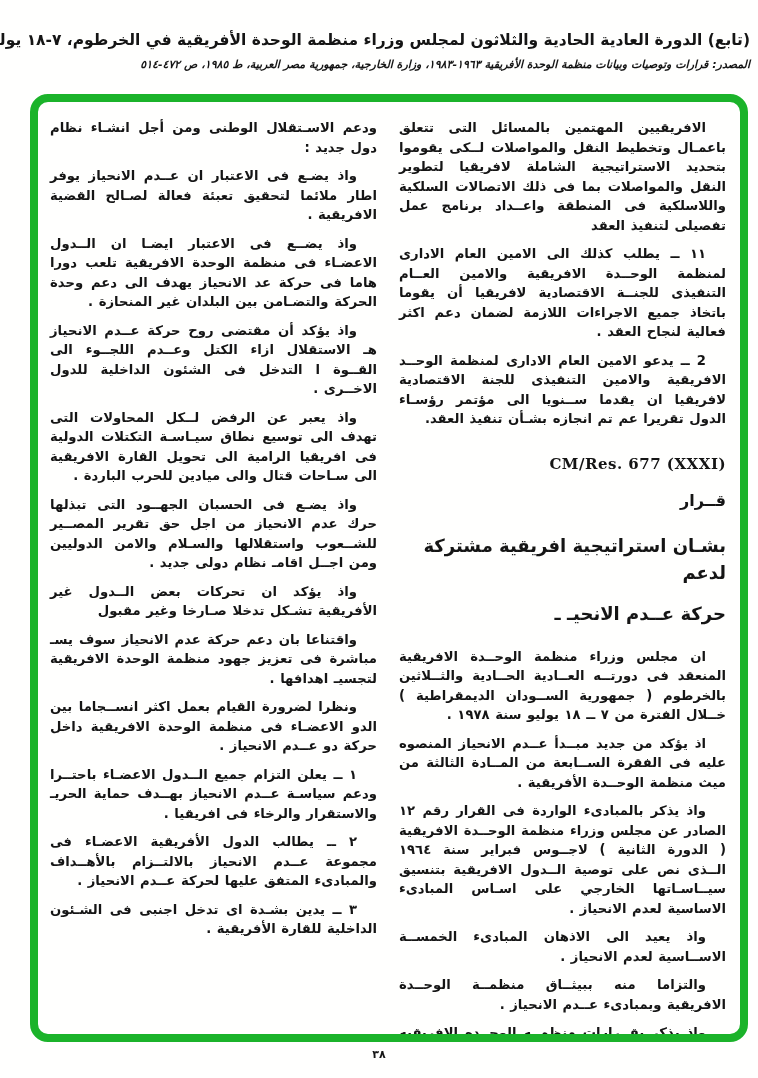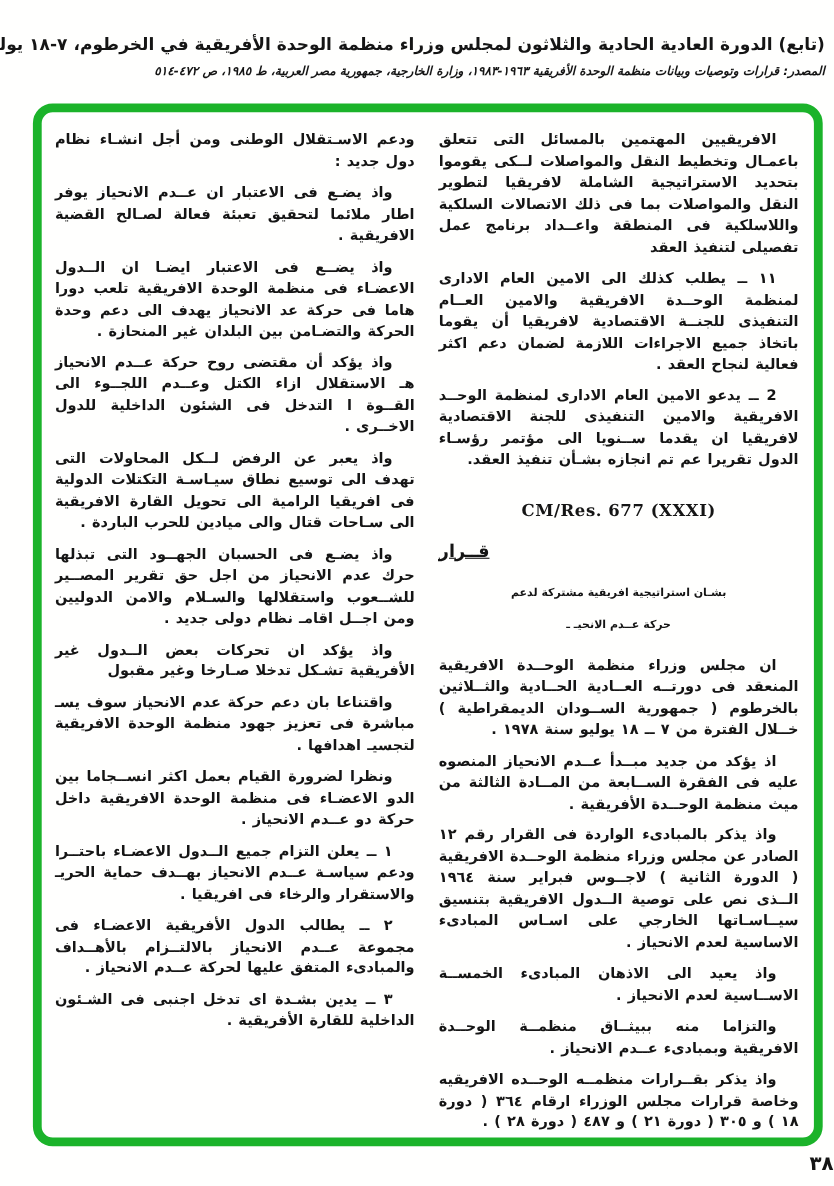--- a/index.html
+++ b/index.html
@@ -46,40 +46,40 @@
     font-size:13.2px; font-weight:bold;
     line-height:19.5px;
     text-align:justify; text-align-last:right;
     text-indent:20px;
     margin-bottom:9px;
     word-spacing:1px;
   }
   .para.no-indent { text-indent:0; }
 
   .res-code {
-    direction:ltr; text-align:center;
+    direction:ltr; text-align:right;
     font-family:"DejaVu Serif", serif;
     font-size:15px; font-weight:bold;
     margin:26px 0 10px 0;
     letter-spacing:.5px;
   }
   .res-title {
-    text-align:left; font-size:16px; font-weight:bold;
-    margin:18px 0 22px 0; letter-spacing:1px;text-decoration:underline;
+    text-align:right; font-size:16px; font-weight:bold;
+    margin:18px 0 22px 0; letter-spacing:1px;
   }
   .res-sub {
-    text-align:center; font-size:10px; font-weight:bold;
+    text-align:right; font-size:18px; font-weight:bold;
     margin:0 0 14px 0; line-height:1.5;
   }
   .res-sub.last { margin-bottom:20px; }
 
   
   .page-number {
     position:absolute; left:0; right:0; top:1048px;
-    text-align:right; font-size:18px; font-weight:bold;
+    text-align:center; font-size:11px; font-weight:bold;
   }
 </style>
 </head>
 <body>
 
 <div class="page">
 
   <div class="header">
     <div class="header-line1">(تابع) الدورة العادية الحادية والثلاثون لمجلس وزراء منظمة الوحدة الأفريقية في الخرطوم، ٧-١٨ يوليه ١٩٧٨</div>
     <div class="header-line2">المصدر: قرارات وتوصيات وبيانات منظمة الوحدة الأفريقية ١٩٦٣-١٩٨٣، وزارة الخارجية، جمهورية مصر العربية، ط ١٩٨٥، ص ٤٧٢-٥١٤</div>

